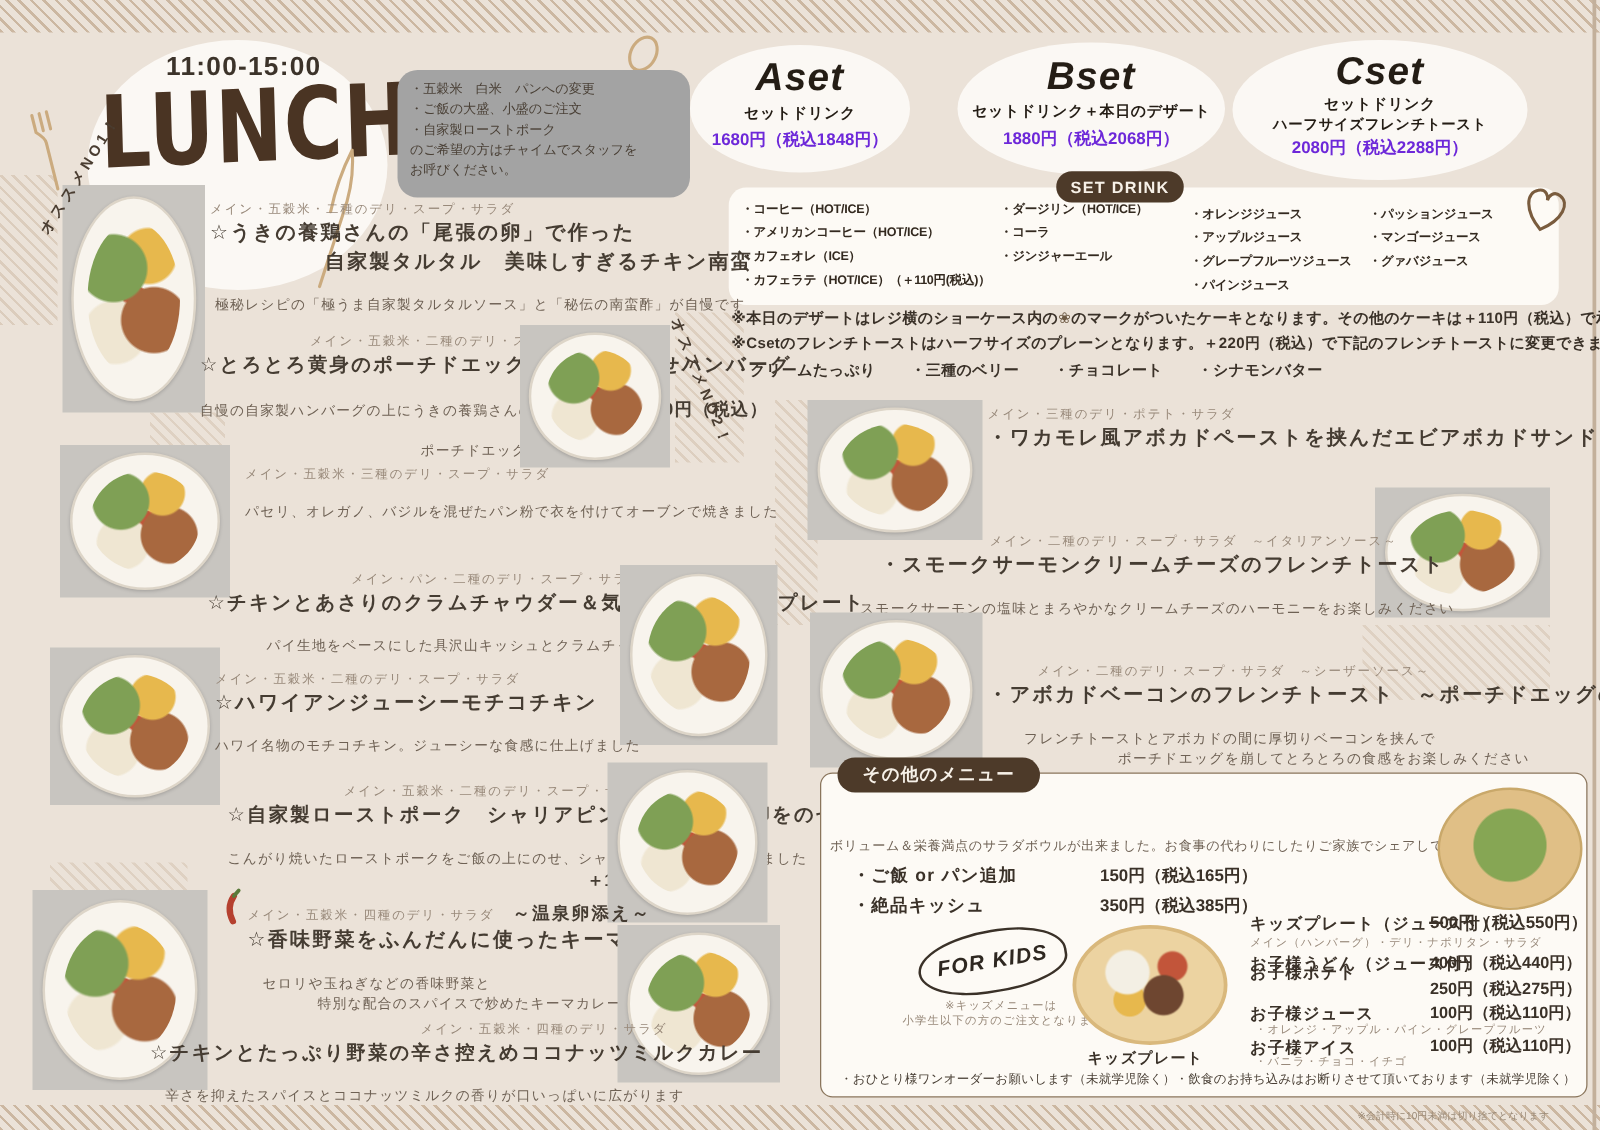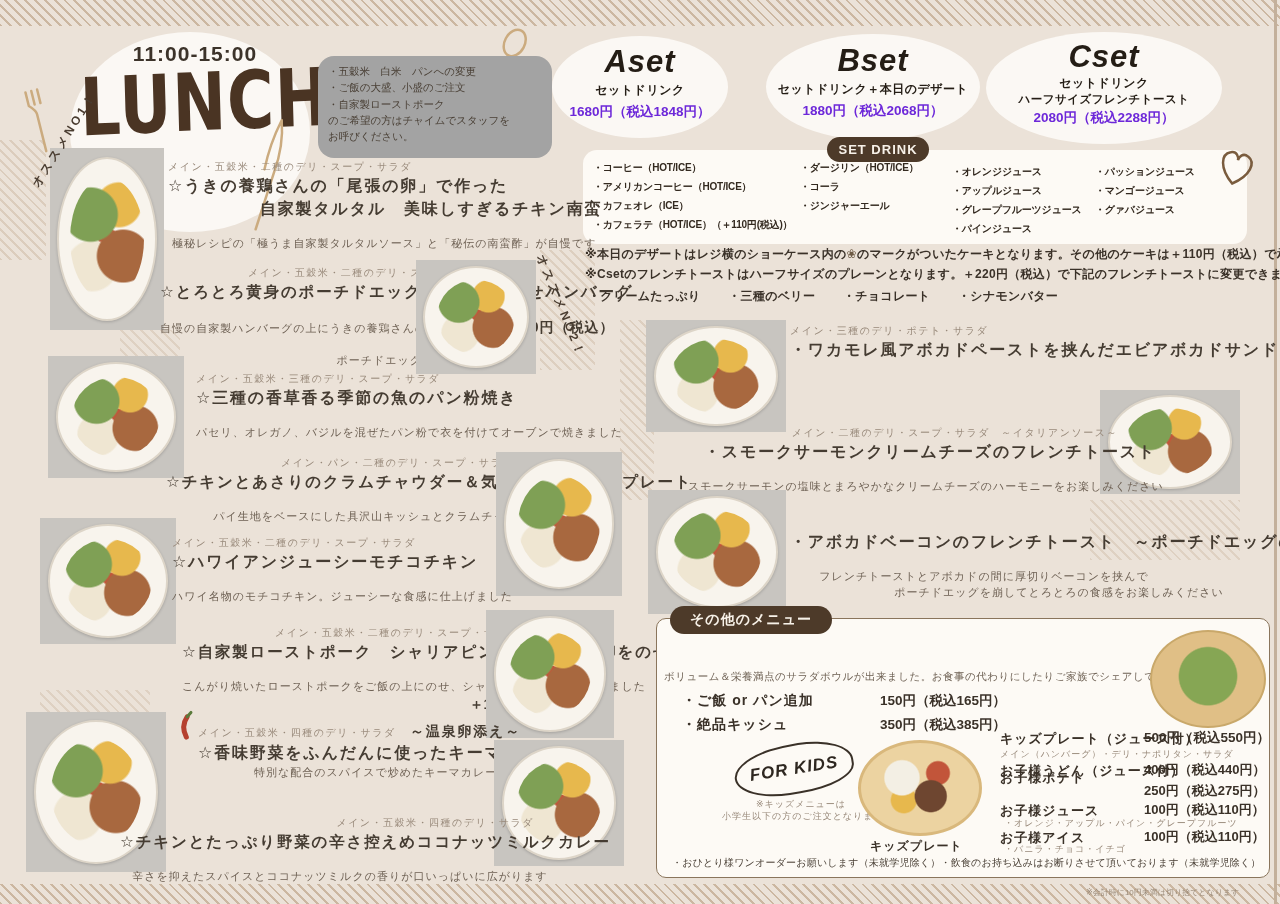--- a/index.html
+++ b/index.html
@@ -102,21 +102,21 @@
     <div class="setprice">1880円（税込2068円）</div>
   </div>
   <div class="abs oval" style="left:986px;top:32px;width:236px;height:112px;padding-top:7px;box-sizing:border-box;">
     <div class="setname">Cset</div>
     <div class="setdesc" style="margin-top:0;">セットドリンク</div>
     <div class="setdesc" style="margin-top:0;font-size:11.5px;">ハーフサイズフレンチトースト</div>
     <div class="setprice" style="margin-top:2px;">2080円（税込2288円）</div>
   </div>
 
   <div class="abs whitebox" style="left:583px;top:150px;width:664px;height:94px;"></div>
-  <div class="abs tab" style="left:827px;top:137px;width:102px;height:25px;font-size:13px;">SET DRINK</div>
+  <div class="abs tab" style="left:845px;top:137px;width:102px;height:25px;font-size:13px;">SET DRINK</div>
   <div class="abs drinkcol" style="left:593px;top:158px;">
     <div>・コーヒー（HOT/ICE）</div>
     <div>・アメリカンコーヒー（HOT/ICE）</div>
     <div>・カフェオレ（ICE）</div>
     <div>・カフェラテ（HOT/ICE）（＋110円(税込)）</div>
   </div>
   <div class="abs drinkcol" style="left:800px;top:158px;">
     <div>・ダージリン（HOT/ICE）</div>
     <div>・コーラ</div>
     <div>・ジンジャーエール</div>
@@ -178,21 +178,20 @@
   </div>
   <div class="badge" style="left:548px;top:252px;transform:rotate(68deg);transform-origin:left top;">オススメNO2！</div>
 
   <div class="dish" style="left:48px;top:356px;width:136px;height:122px;">
     <div class="plate">
         <div class="food"></div>
       </div>
   </div>
   <div class="abs" style="left:196px;top:372px;width:400px;">
     <div class="cat">メイン・五穀米・三種のデリ・スープ・サラダ</div>
-    <div class="ti">☆三種の香草香る季節の魚のパン粉焼き</div>
     <div class="de">パセリ、オレガノ、バジルを混ぜたパン粉で衣を付けてオーブンで焼きました</div>
   </div>
 
   <div class="abs" style="left:166px;top:456px;width:448px;">
     <div class="cat" style="text-align:right;padding-right:100px;">メイン・パン・二種のデリ・スープ・サラダ</div>
     <div class="ti" style="font-size:15.5px;">☆チキンとあさりのクラムチャウダー＆気まぐれキッシュプレート</div>
     <div class="de" style="text-align:center;">パイ生地をベースにした具沢山キッシュとクラムチャウダーです</div>
   </div>
   <div class="dish" style="left:496px;top:452px;width:126px;height:144px;">
     <div class="plate">
@@ -228,20 +227,21 @@
       <path d="M5 24 Q3 12 12 5" stroke="#b5402f" stroke-width="5"></path>
         <path d="M12 5 l5 -3" stroke="#5a7a3a" stroke-width="3"></path>
     </svg>
   </div>
   <div class="abs" style="left:198px;top:722px;width:420px;">
     <div>
       <span class="cat">メイン・五穀米・四種のデリ・サラダ</span>
       <span class="ti" style="font-size:14px;margin-left:10px;">～温泉卵添え～</span>
     </div>
     <div class="ti">☆香味野菜をふんだんに使ったキーマカレー</div>
+    <div class="de" style="padding-left:12px;">セロリや玉ねぎなどの香味野菜と</div>
     <div class="de" style="padding-left:56px;margin-top:1px;">特別な配合のスパイスで炒めたキーマカレーです</div>
   </div>
   <div class="dish" style="left:494px;top:740px;width:130px;height:126px;">
     <div class="plate">
         <div class="food"></div>
       </div>
   </div>
   <div class="dish" style="left:26px;top:712px;width:140px;height:160px;">
     <div class="plate">
         <div class="food"></div>
@@ -274,20 +274,21 @@
     <div class="ti" style="padding-left:16px;">・スモークサーモンクリームチーズのフレンチトースト</div>
     <div class="de">スモークサーモンの塩味とまろやかなクリームチーズのハーモニーをお楽しみください</div>
   </div>
 
   <div class="dish" style="left:648px;top:490px;width:138px;height:124px;">
     <div class="plate">
         <div class="food"></div>
       </div>
   </div>
   <div class="abs" style="left:790px;top:530px;width:478px;">
+    <div class="cat" style="padding-left:40px;">メイン・二種のデリ・スープ・サラダ　～シーザーソース～</div>
     <div class="ti">・アボカドベーコンのフレンチトースト　～ポーチドエッグのせ～</div>
     <div class="de" style="text-align:center;padding-right:90px;">フレンチトーストとアボカドの間に厚切りベーコンを挟んで</div>
     <div class="de" style="text-align:center;padding-left:60px;margin-top:1px;">ポーチドエッグを崩してとろとろの食感をお楽しみください</div>
   </div>
 
   <div class="abs menubox" style="left:656px;top:618px;width:612px;height:258px;"></div>
   <div class="abs tab" style="left:670px;top:606px;width:162px;height:28px;font-size:14px;border-radius:15px;">その他のメニュー</div>
 
   <div class="abs" style="left:664px;top:670px;font-size:10.5px;color:#6e6154;letter-spacing:.5px;white-space:nowrap;">ボリューム＆栄養満点のサラダボウルが出来ました。お食事の代わりにしたりご家族でシェアしてください</div>
   <div class="bowl" style="left:1150px;top:630px;width:112px;height:94px;position:absolute;"></div>

